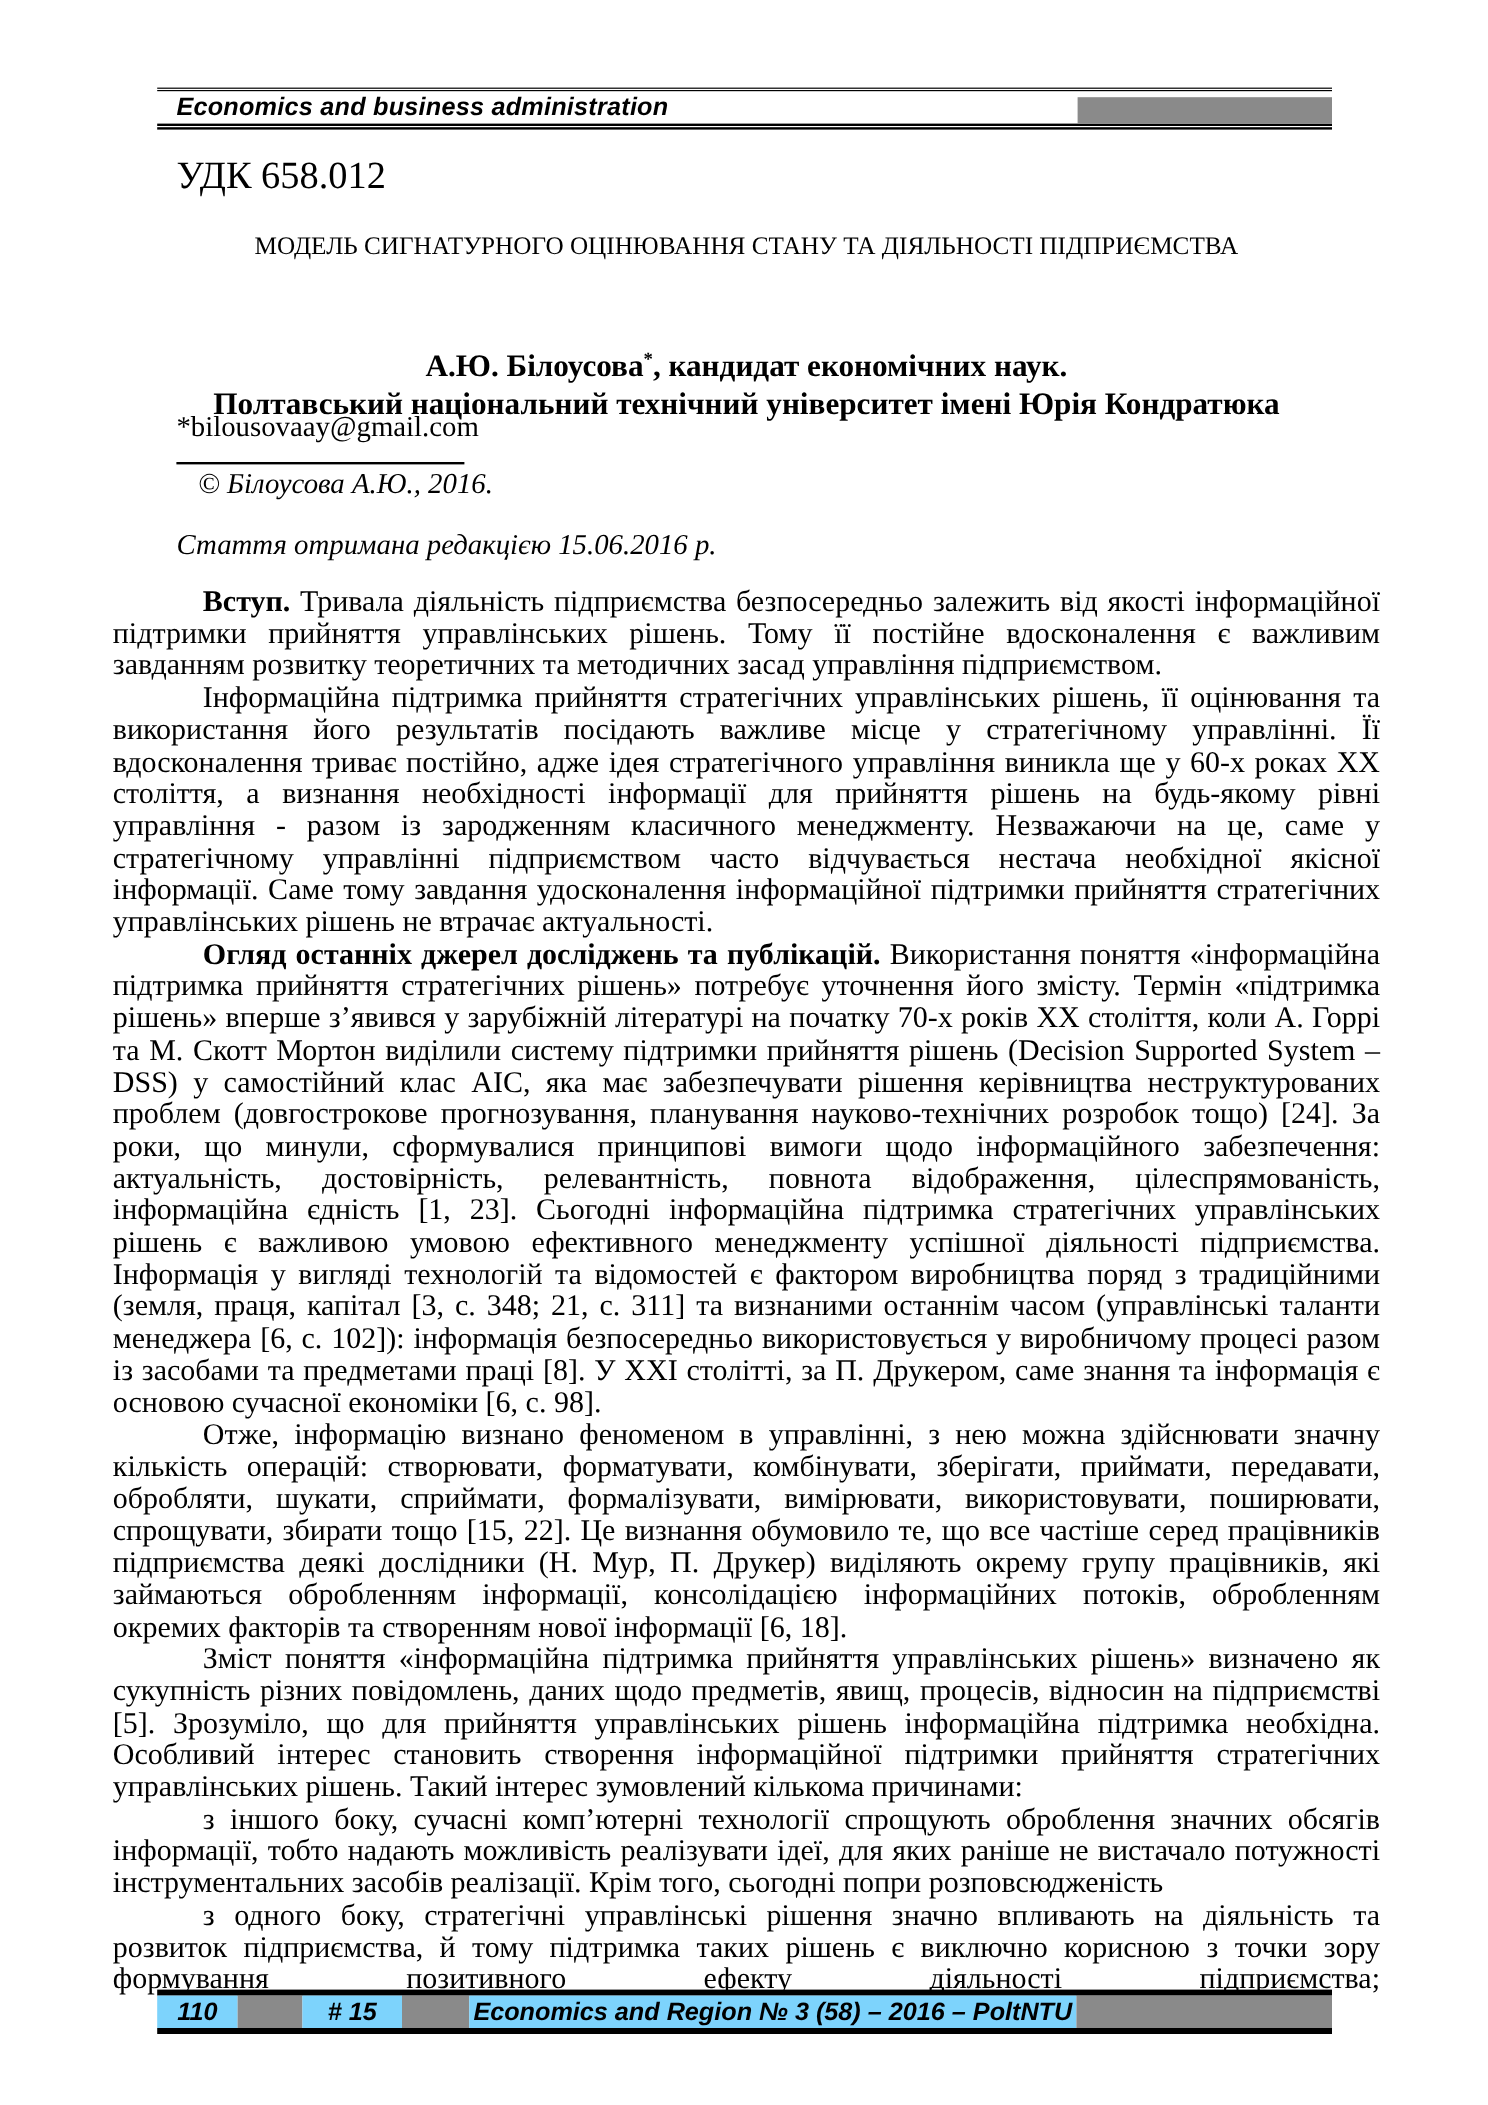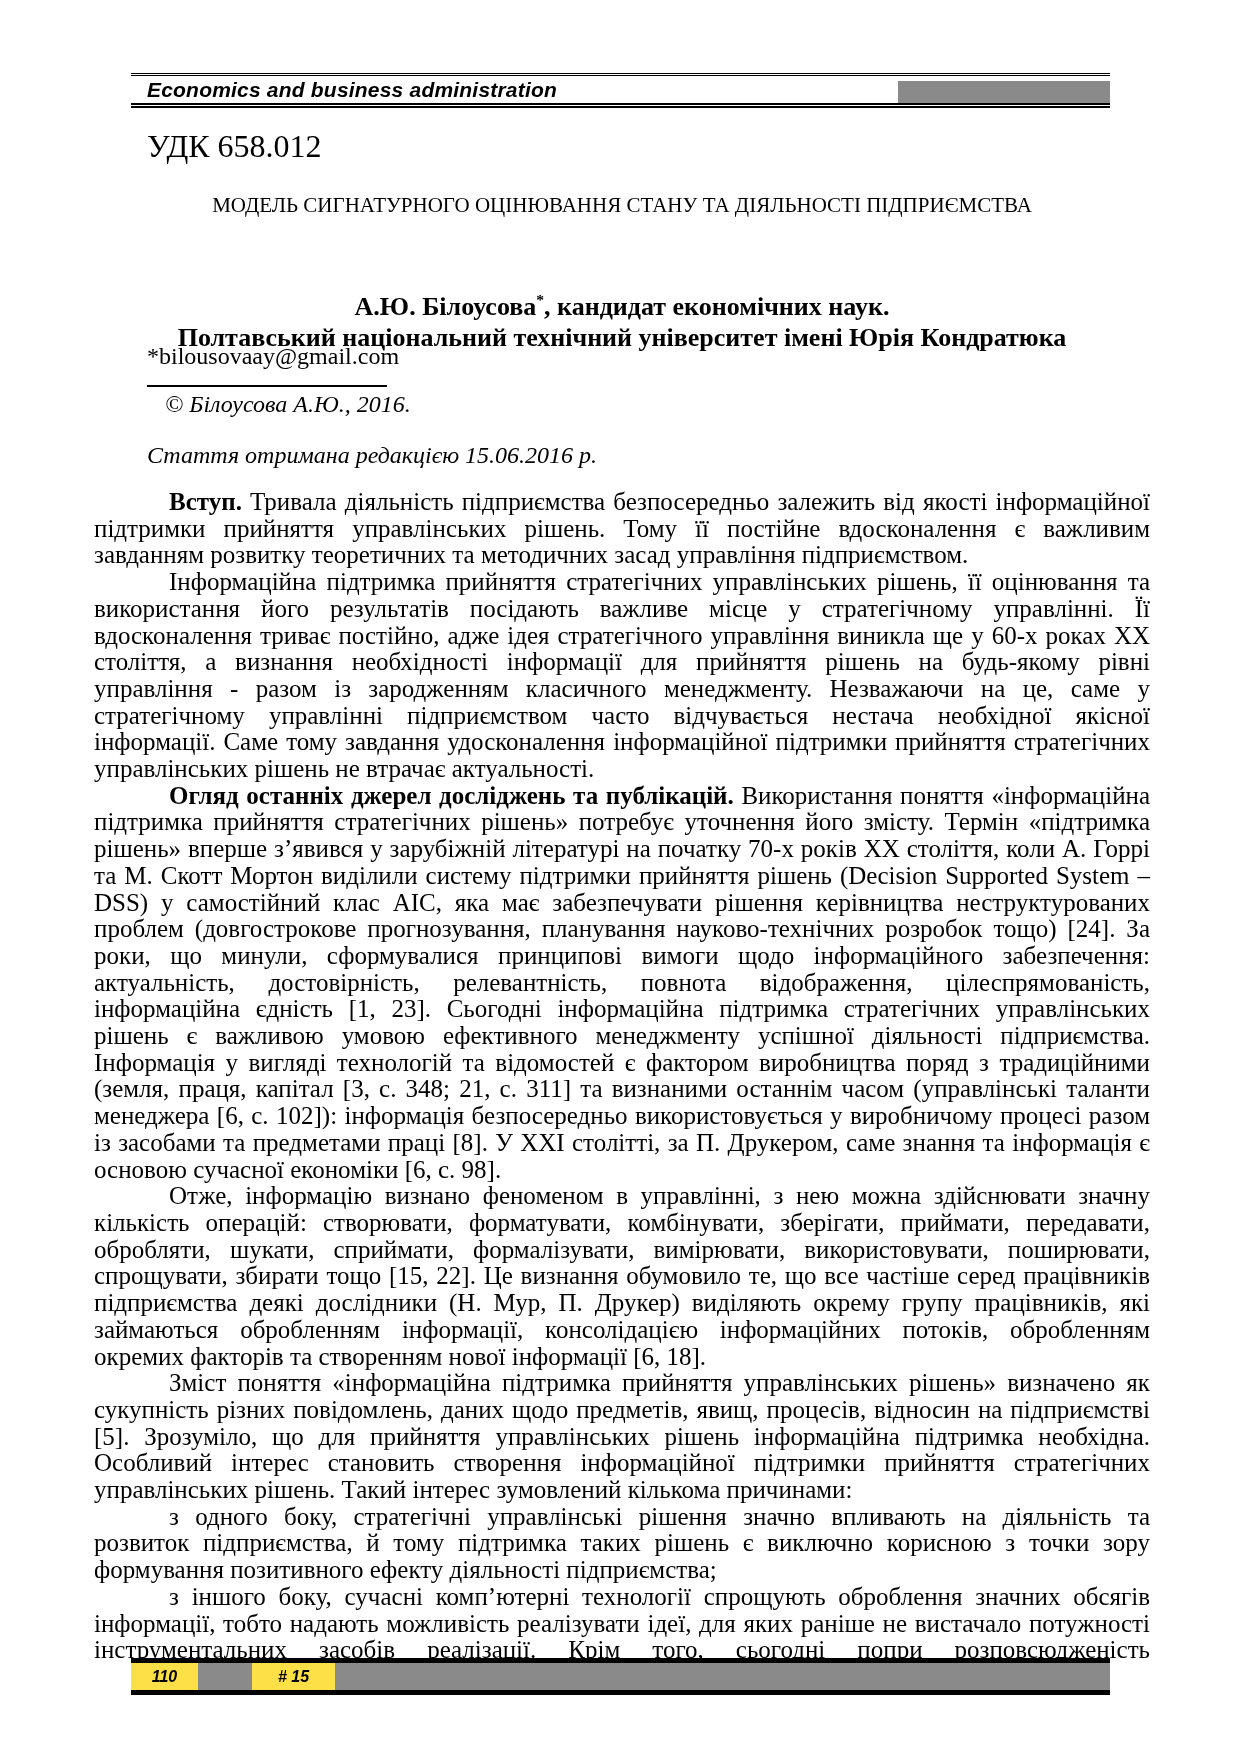--- a/index.html
+++ b/index.html
@@ -55,22 +55,22 @@
 
   
   .page-footer { position: absolute; top: 1658px; left: 131px; width: 979px; }
   .footer-row {
     display: flex; align-items: stretch; height: 37px;
     border-top: 5px solid #000; border-bottom: 5px solid #000;
   }
   .f-cell {
     display: flex; align-items: center; justify-content: center;
     font-family: "Liberation Sans", sans-serif;
-    font-weight: bold; font-style: italic; font-size: 16px;
-    background: #fde047; white-space: nowrap;
+    font-weight: bold; font-style: italic; font-size: 21px;
+    background: #7dd3fc; white-space: nowrap;
   }
   .f-gray { background: var(--accent-gray); }
   .fw-page    { width: 67px; }
   .fw-g1      { width: 54px; }
   .fw-issue   { width: 83px; }
   .fw-g2      { width: 56px; }
   .fw-journal { width: 506px; }
   .fw-g3      { flex: 1; }
 </style>
 </head>
@@ -99,25 +99,26 @@
 <div class="copyright">© Білоусова А.Ю., 2016.</div>
 
 <div class="received">Стаття отримана редакцією 15.06.2016 р.</div>
 
 <div class="article-body" id="body-text">
     <p><b class="lead">Вступ. </b><span class="ptext">Тривала діяльність підприємства безпосередньо залежить від якості інформаційної підтримки прийняття управлінських рішень. Тому її постійне вдосконалення є важливим завданням розвитку теоретичних та методичних засад управління підприємством.</span></p>
     <p><span class="ptext">Інформаційна підтримка прийняття стратегічних управлінських рішень, її оцінювання та використання його результатів посідають важливе місце у стратегічному управлінні. Її вдосконалення триває постійно, адже ідея стратегічного управління виникла ще у 60-х роках ХХ століття, а визнання необхідності інформації для прийняття рішень на будь-якому рівні управління - разом із зародженням класичного менеджменту. Незважаючи на це, саме у стратегічному управлінні підприємством часто відчувається нестача необхідної якісної інформації. Саме тому завдання удосконалення інформаційної підтримки прийняття стратегічних управлінських рішень не втрачає актуальності.</span></p>
     <p><b class="lead">Огляд останніх джерел досліджень та публікацій. </b><span class="ptext">Використання поняття «інформаційна підтримка прийняття стратегічних рішень» потребує уточнення його змісту. Термін «підтримка рішень» вперше з’явився у зарубіжній літературі на початку 70-х років ХХ століття, коли А. Горрі та М. Скотт Мортон виділили систему підтримки прийняття рішень (Decision Supported System – DSS) у самостійний клас АІС, яка має забезпечувати рішення керівництва неструктурованих проблем (довгострокове прогнозування, планування науково-технічних розробок тощо) [24]. За роки, що минули, сформувалися принципові вимоги щодо інформаційного забезпечення: актуальність, достовірність, релевантність, повнота відображення, цілеспрямованість, інформаційна єдність [1, 23]. Сьогодні інформаційна підтримка стратегічних управлінських рішень є важливою умовою ефективного менеджменту успішної діяльності підприємства. Інформація у вигляді технологій та відомостей є фактором виробництва поряд з традиційними (земля, праця, капітал [3, с. 348; 21, с. 311] та визнаними останнім часом (управлінські таланти менеджера [6, с. 102]): інформація безпосередньо використовується у виробничому процесі разом із засобами та предметами праці [8]. У ХХІ столітті, за П. Друкером, саме знання та інформація є основою сучасної економіки [6, с. 98].</span></p>
     <p><span class="ptext">Отже, інформацію визнано феноменом в управлінні, з нею можна здійснювати значну кількість операцій: створювати, форматувати, комбінувати, зберігати, приймати, передавати, обробляти, шукати, сприймати, формалізувати, вимірювати, використовувати, поширювати, спрощувати, збирати тощо [15, 22]. Це визнання обумовило те, що все частіше серед працівників підприємства деякі дослідники (Н. Мур, П. Друкер) виділяють окрему групу працівників, які займаються обробленням інформації, консолідацією інформаційних потоків, обробленням окремих факторів та створенням нової інформації [6, 18].</span></p>
     <p><span class="ptext">Зміст поняття «інформаційна підтримка прийняття управлінських рішень» визначено як сукупність різних повідомлень, даних щодо предметів, явищ, процесів, відносин на підприємстві [5]. Зрозуміло, що для прийняття управлінських рішень інформаційна підтримка необхідна. Особливий інтерес становить створення інформаційної підтримки прийняття стратегічних управлінських рішень. Такий інтерес зумовлений кількома причинами:</span></p>
+    <p><span class="ptext">з іншого боку, сучасні комп’ютерні технології спрощують оброблення значних обсягів інформації, тобто надають можливість реалізувати ідеї, для яких раніше не вистачало потужності інструментальних засобів реалізації. Крім того, сьогодні попри розповсюдженість</span></p>
     <p><span class="ptext">з одного боку, стратегічні управлінські рішення значно впливають на діяльність та розвиток підприємства, й тому підтримка таких рішень є виключно корисною з точки зору формування позитивного ефекту діяльності підприємства;</span></p>
-    <p><span class="ptext">з іншого боку, сучасні комп’ютерні технології спрощують оброблення значних обсягів інформації, тобто надають можливість реалізувати ідеї, для яких раніше не вистачало потужності інструментальних засобів реалізації. Крім того, сьогодні попри розповсюдженість</span></p>
   </div>
 
 <div class="page-footer">
   <div class="footer-row">
     <div class="f-cell fw-page">110</div>
     <div class="f-gray fw-g1"></div>
     <div class="f-cell fw-issue"># 15</div>
     <div class="f-gray fw-g2"></div>
+    <div class="f-cell fw-journal">Economics and Region № 3 (58) – 2016 – PoltNTU</div>
     <div class="f-gray fw-g3"></div>
   </div>
 </div>
 
 </body></html>

